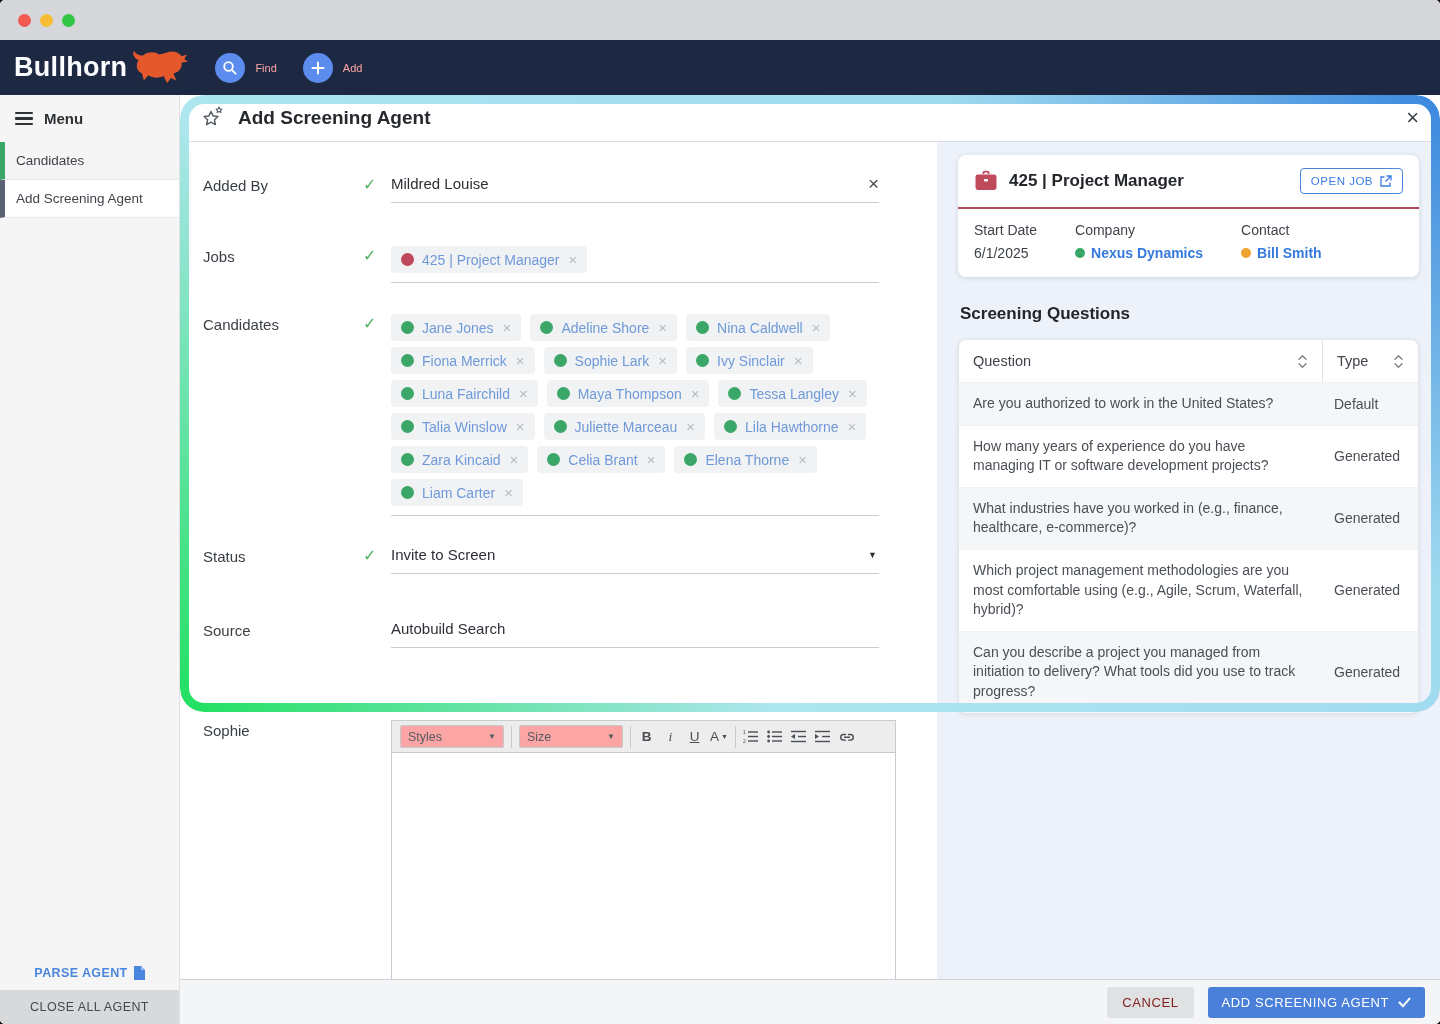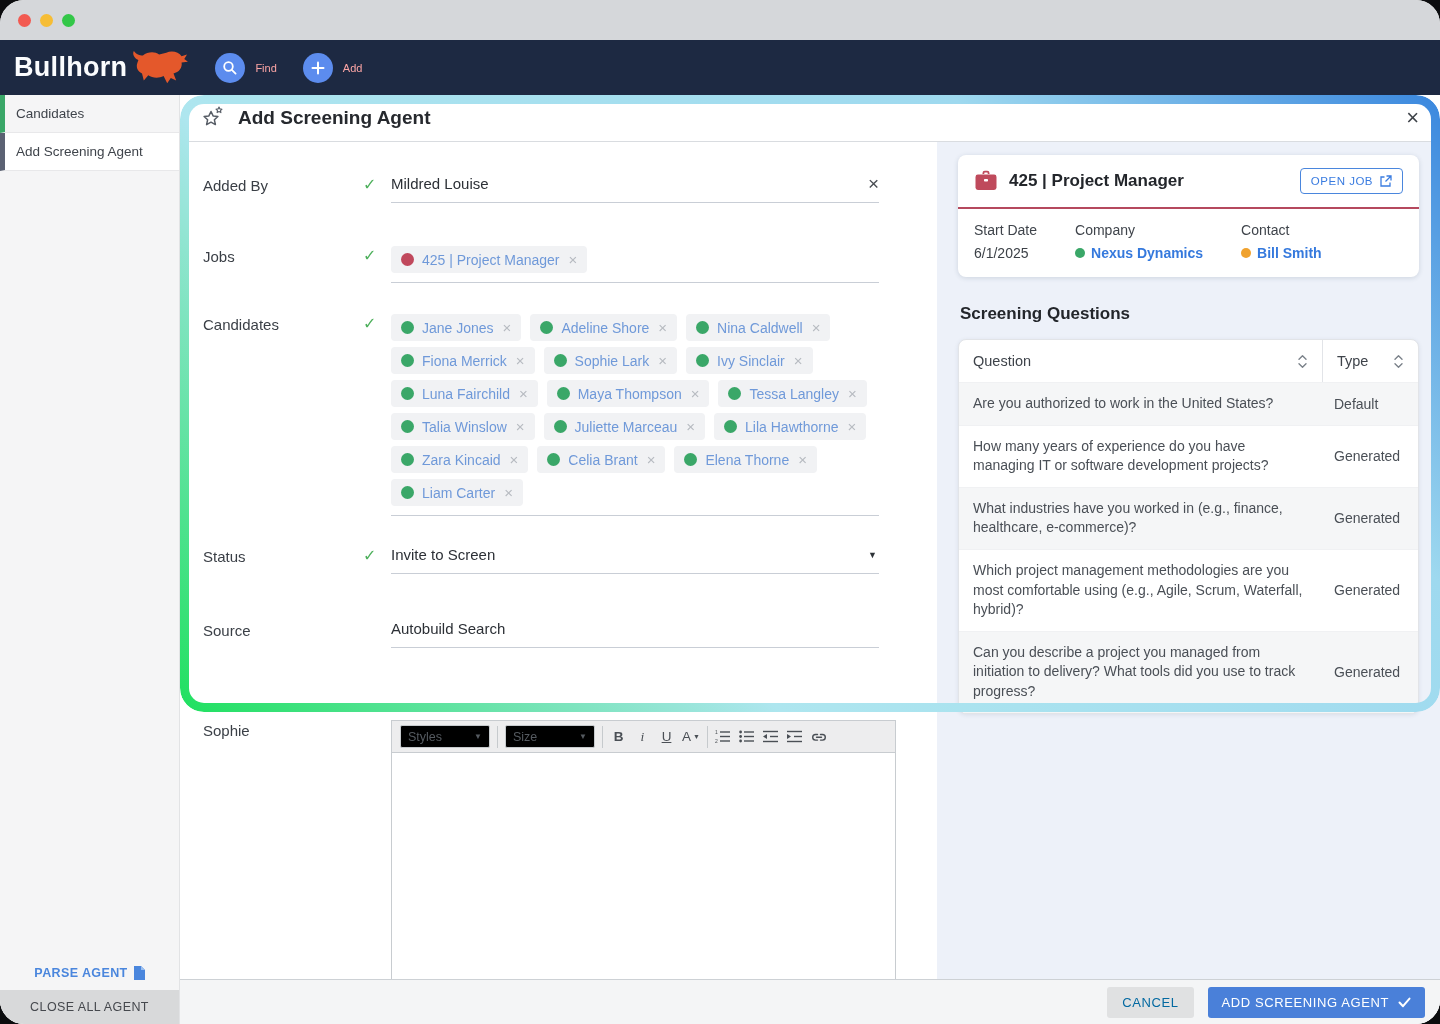--- a/index.html
+++ b/index.html
@@ -1,17 +1,17 @@
 <!DOCTYPE html>
 <html><head>
 <meta charset="utf-8">
 <style>
   * { margin:0; padding:0; box-sizing:border-box; }
   html,body { width:1440px; height:1024px; background:#0b0c0e; font-family:"Liberation Sans","DejaVu Sans",sans-serif; }
-  .app { width:1440px; height:1024px; border-radius:24px; overflow:hidden; display:flex; flex-direction:column; background:#fff; }
+  .app { width:1440px; height:1024px; border-radius:5px; overflow:hidden; display:flex; flex-direction:column; background:#fff; }
 
   
   .titlebar { height:40px; background:#d5d7da; display:flex; align-items:center; padding-left:18px; flex:0 0 auto; }
   .tl-dot { width:13px; height:13px; border-radius:50%; margin-right:9px; }
   .tl-red{ background:#f25a51; } .tl-yellow{ background:#f6bd35; } .tl-green{ background:#33c748; }
 
   
   .navbar { height:55px; background:#1d2942; display:flex; align-items:center; color:#eef1f5; flex:0 0 auto; }
   .brand { display:flex; align-items:center; padding-left:14px; }
   .brand-text { font-size:27px; font-weight:700; color:#fbfcfe; letter-spacing:.3px; }
@@ -66,21 +66,21 @@
 
   .chips { display:flex; flex-wrap:wrap; gap:6px 9px; }
   .chip { display:inline-flex; align-items:center; gap:8px; background:#f1f2f4; border-radius:4px; height:27px; padding:0 10px; cursor:default; }
   .chip-dot { width:13px; height:13px; border-radius:50%; flex:0 0 auto; }
   .chip-text { font-size:14px; color:#6f99d9; white-space:nowrap; }
   .chip-x { font-size:15px; color:#b6bac0; cursor:pointer; margin-left:1px; }
 
   .comment-row { flex:1; display:flex; margin-left:23px; min-height:0; }
   .editor { width:505px; display:flex; flex-direction:column; min-height:0; }
   .ed-toolbar { height:33px; background:#ededee; border:1px solid #c8ccd0; display:flex; align-items:center; padding:0 8px; gap:7px; flex:0 0 auto; }
-  .ed-select { width:90px; height:23px; background:#000000; border:1px solid #c6cacd; border-radius:2px; display:flex; align-items:center; justify-content:space-between; padding:0 7px; font-size:12.5px; color:#555a60; cursor:pointer; }
+  .ed-select { width:104px; height:23px; background:#fca5a5; border:1px solid #c6cacd; border-radius:2px; display:flex; align-items:center; justify-content:space-between; padding:0 7px; font-size:12.5px; color:#555a60; cursor:pointer; }
   .ed-select .car { font-size:8px; color:#555a60; }
   .ed-sep { width:1px; height:22px; background:#c6cacd; }
   .ed-btn { min-width:17px; text-align:center; font-size:13.5px; color:#4a4f55; cursor:pointer; display:flex; align-items:center; justify-content:center; }
   .ed-b { font-weight:700; } .ed-i { font-style:italic; font-family:"Liberation Serif",serif; } .ed-u { text-decoration:underline; }
   .ed-body { flex:1; background:#fff; border-left:1px solid #c8ccd0; border-right:1px solid #c8ccd0; }
 
   .info-col { flex:1; background:#edf1f9; padding:13px 21px 0; min-width:0; }
   .job-card { background:#fff; border-radius:8px; box-shadow:0 1px 5px rgba(40,60,90,.16); overflow:hidden; }
   .jc-head { display:flex; align-items:center; gap:11px; padding:13px 16px; }
   .jc-title { font-size:17px; font-weight:700; color:#23262b; flex:1; }
@@ -97,21 +97,21 @@
   .sq-headrow { display:flex; height:42px; align-items:stretch; }
   .sq-hcell { display:flex; align-items:center; gap:8px; font-size:14.5px; color:#3e434a; padding:0 14px; cursor:pointer; }
   .sq-hq { flex:1; justify-content:space-between; }
   .sq-ht { width:96px; border-left:1px solid #e2e4e8; justify-content:space-between; }
   .q-row { display:flex; border-top:1px solid #f0f1f3; }
   .q-row:nth-child(odd) { background:#f5f6f7; }
   .q-cell { flex:1; padding:11px 14px; font-size:14px; color:#4a4f56; line-height:1.4; }
   .t-cell { width:96px; padding:11px 12px; font-size:14px; color:#4a4f56; display:flex; align-items:center; }
 
   .modal-footer { height:45px; background:#f4f5f6; border-top:1px solid #cdd1d5; display:flex; align-items:center; justify-content:flex-end; gap:14px; padding-right:15px; flex:0 0 auto; }
-  .btn-cancel { background:#e0e1e2; border:none; border-radius:3px; padding:8px 15px; font-size:13px; letter-spacing:.6px; color:#0369a1; cursor:pointer; font-family:inherit; }
+  .btn-cancel { background:#e0e1e2; border:none; border-radius:3px; padding:8px 15px; font-size:13px; letter-spacing:.6px; color:#7f1d1d; cursor:pointer; font-family:inherit; }
   .btn-submit { background:#4a80d9; border:none; border-radius:3px; padding:8px 14px; font-size:13px; letter-spacing:.6px; color:#fff; cursor:pointer; display:flex; align-items:center; gap:9px; font-family:inherit; }
 
   svg { display:block; }
 </style>
 </head>
 <body>
 
 <div class="app">
 
   <div class="titlebar">
@@ -143,20 +143,28 @@
             <line x1="2.5" y1="8" x2="13.5" y2="8" stroke="#fff" stroke-width="2" stroke-linecap="round"></line>
           </svg>
       </span>
       <span class="lbl">Add</span>
     </div>
   </div>
 
   <div class="content">
 
     <div class="sidebar">
+      <div class="menu-row">
+        <span class="hamburger">
+            <i></i>
+            <i></i>
+            <i></i>
+          </span>
+        <span class="menu-label">Menu</span>
+      </div>
       <div>
           <div class="side-tab" style="border-left-color: rgb(58, 167, 104);">
             <span>Candidates</span>
           </div>
           <div class="side-tab active" style="border-left-color: rgb(91, 98, 115);">
             <span>Add Screening Agent</span>
           </div>
         </div>
       <div class="side-bottom">
         <div class="parse-row">

